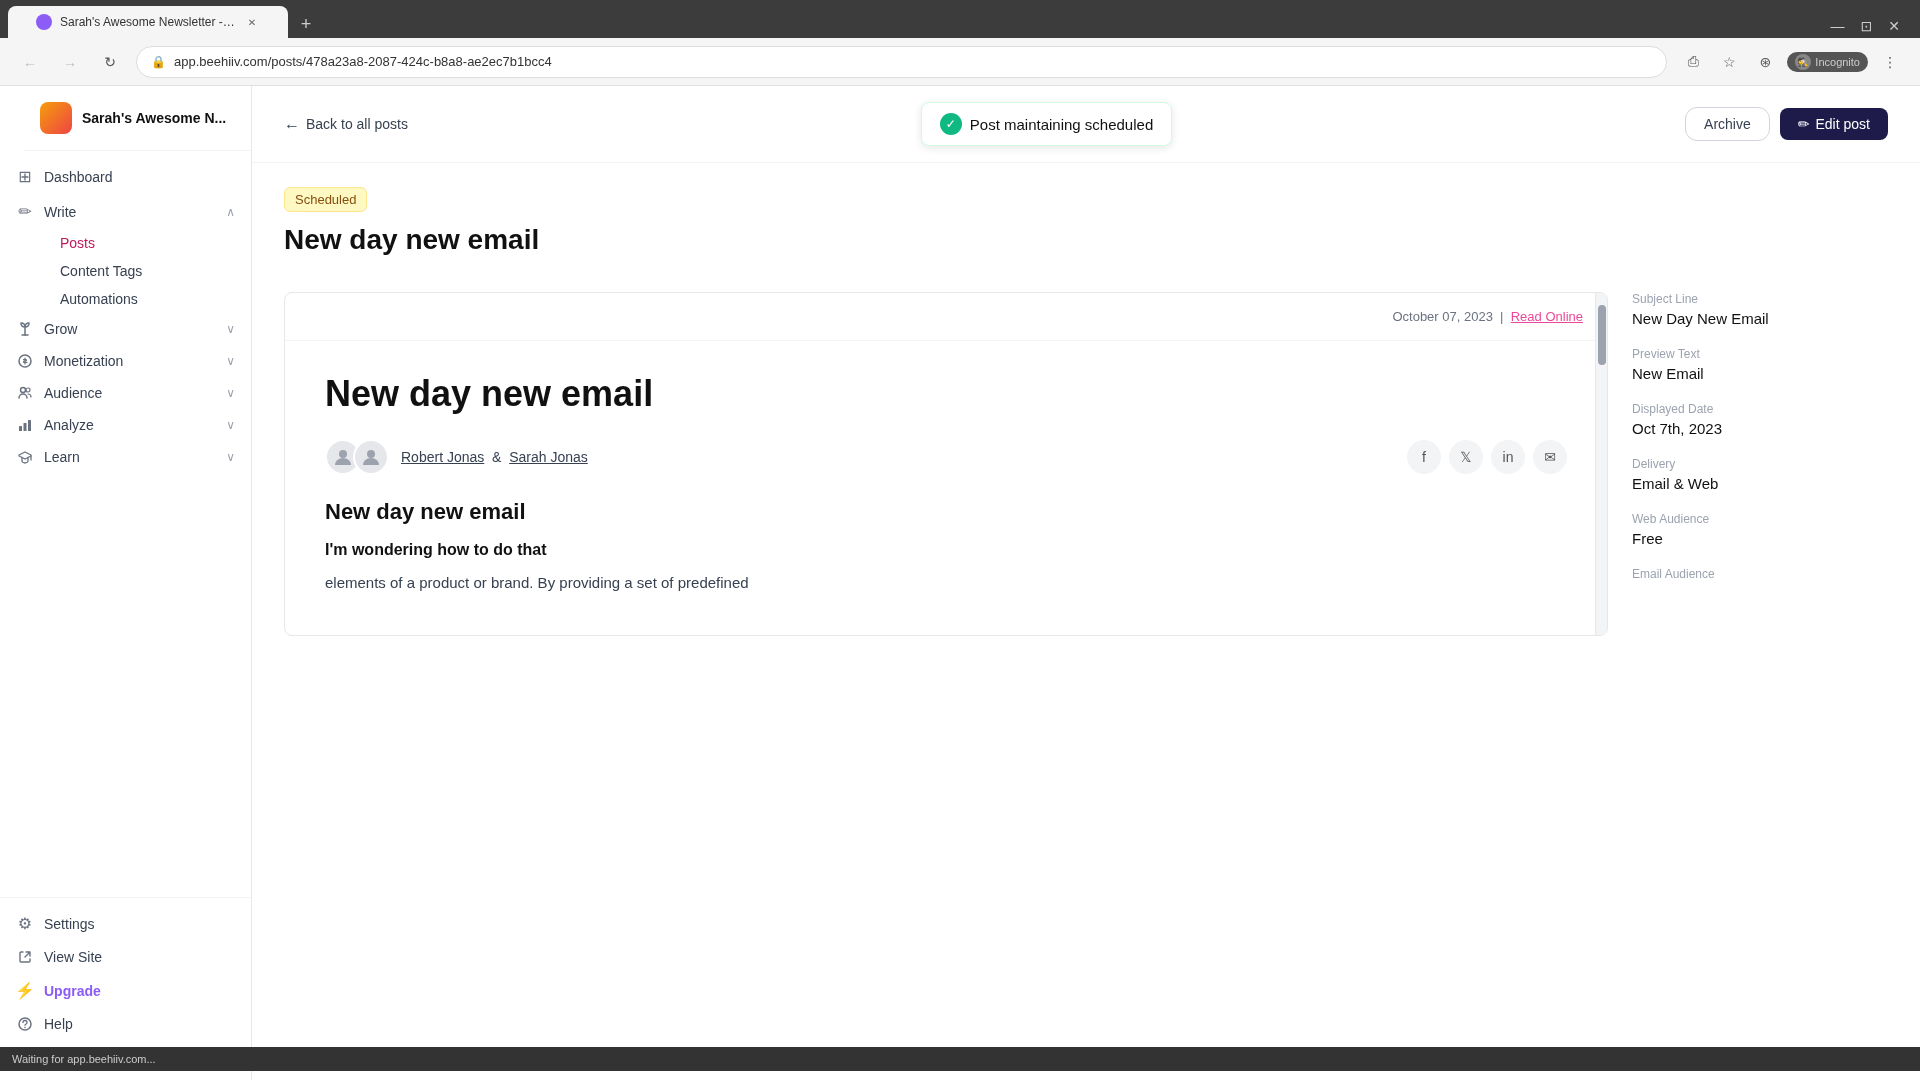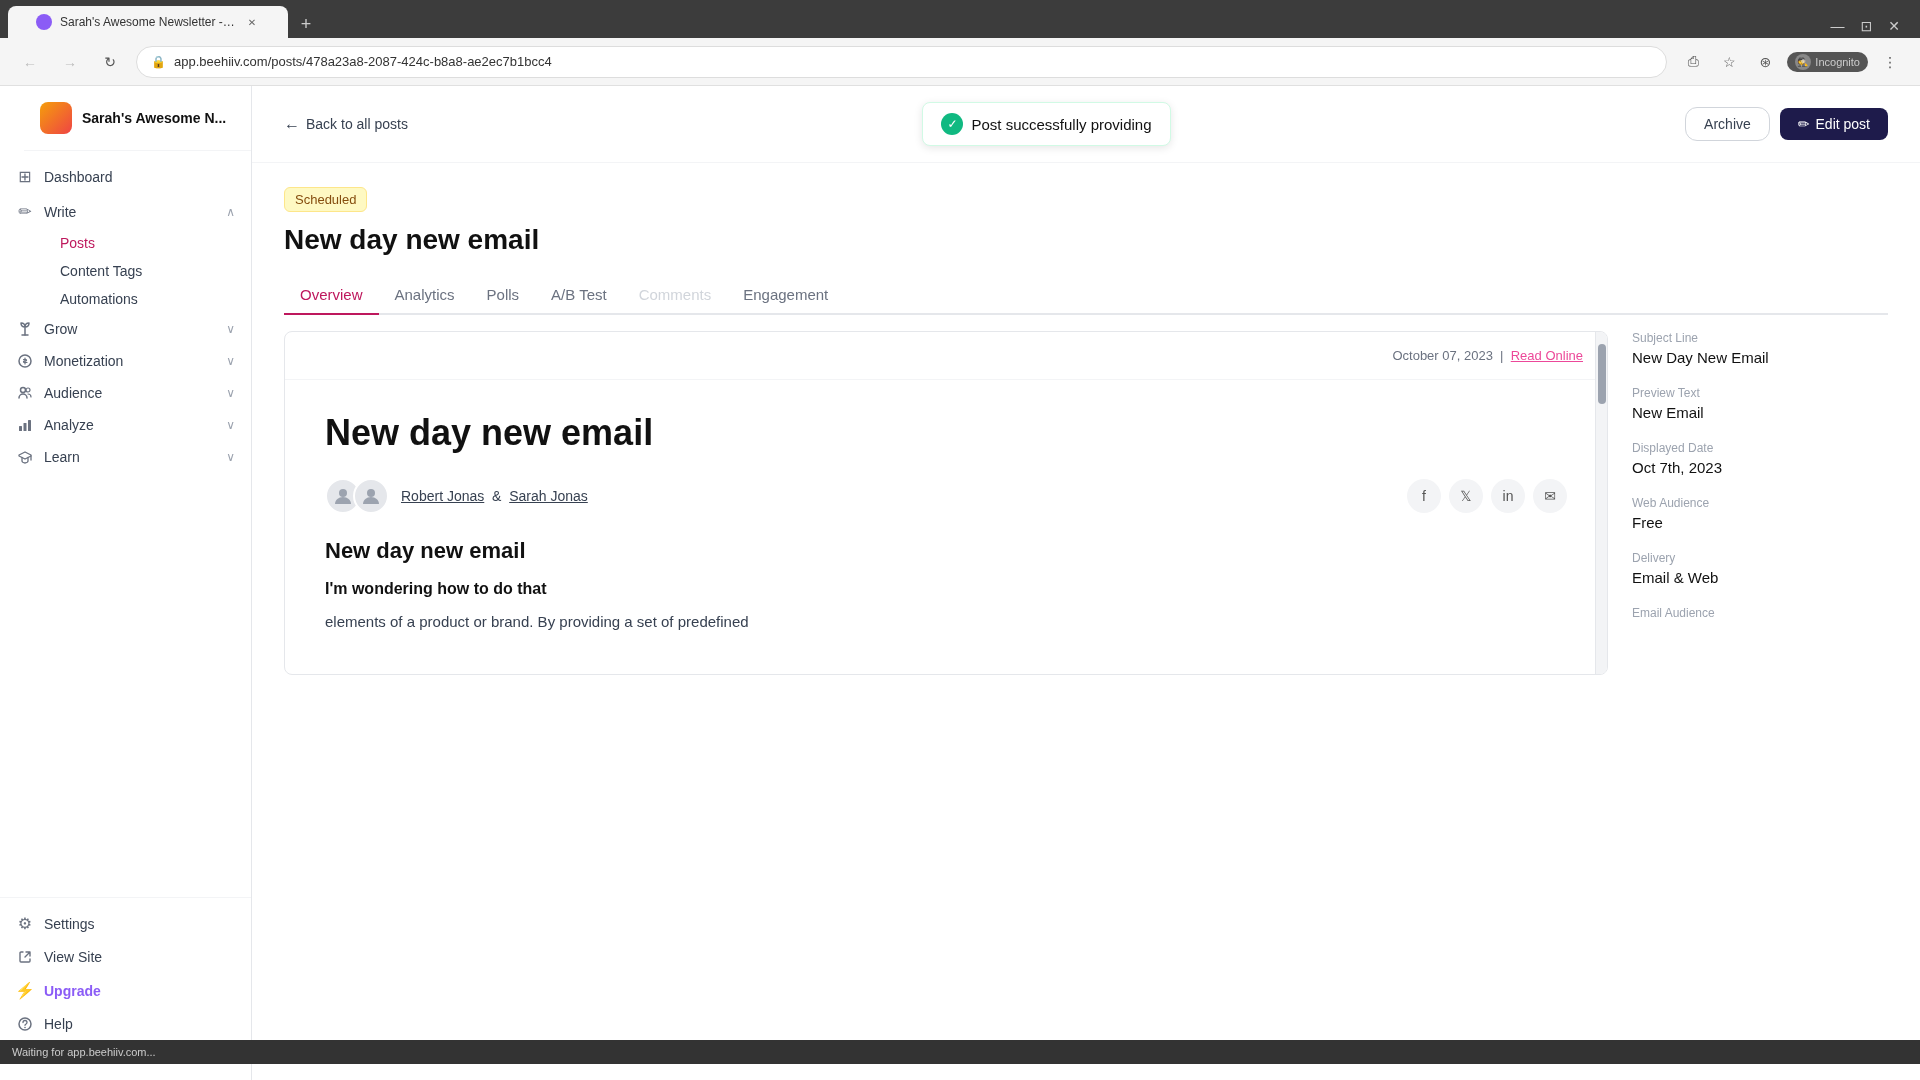--- a/index.html
+++ b/index.html
@@ -241,21 +241,21 @@
       padding: 8px 16px;
       cursor: pointer;
       font-size: 14px;
       font-weight: 600;
       color: #8b5cf6;
     }
 
     
     .status-bar {
       position: fixed;
-      bottom: 16px;
+      bottom: 9px;
       left: 0;
       right: 0;
       height: 24px;
       background: #333;
       display: flex;
       align-items: center;
       padding: 0 12px;
     }
     .status-text {
       font-size: 11px;
@@ -695,45 +695,37 @@
     <div class="main-content">
 
       <div class="top-bar">
         <a class="back-link">
           <span class="back-arrow">←</span>
           <span>Back to all posts</span>
         </a>
 
         <div class="success-toast">
           <div class="toast-icon">✓</div>
-          <span class="toast-text">Post successfully providing</span>
+          <span class="toast-text">Post maintaining scheduled</span>
         </div>
 
         <div class="top-actions">
           <button class="archive-btn">Archive</button>
           <button class="edit-btn">
             <span class="edit-icon">✏</span>
             <span>Edit post</span>
           </button>
         </div>
       </div>
 
       <div class="post-area">
         <div class="scheduled-badge">Scheduled</div>
         <h1 class="post-title">New day new email</h1>
 
         
-        <div class="tabs">
-          <div class="tab-item active">Overview</div>
-          <div class="tab-item">Analytics</div>
-          <div class="tab-item">Polls</div>
-          <div class="tab-item">A/B Test</div>
-          <div class="tab-item disabled">Comments</div>
-          <div class="tab-item">Engagement</div>
-        </div>
 
         
         <div class="content-with-sidebar">
 
           <div class="email-preview">
             <div class="email-header">
               <span>October 07, 2023</span>
               &nbsp;|&nbsp;
               <a>Read Online</a>
             </div>
@@ -785,26 +777,26 @@
             </div>
             <div class="info-section">
               <div class="info-label">Preview Text</div>
               <div class="info-value">New Email</div>
             </div>
             <div class="info-section">
               <div class="info-label">Displayed Date</div>
               <div class="info-value">Oct 7th, 2023</div>
             </div>
             <div class="info-section">
+              <div class="info-label">Delivery</div>
+              <div class="info-value">Email &amp; Web</div>
+            </div>
+            <div class="info-section">
               <div class="info-label">Web Audience</div>
               <div class="info-value">Free</div>
-            </div>
-            <div class="info-section">
-              <div class="info-label">Delivery</div>
-              <div class="info-value">Email &amp; Web</div>
             </div>
             <div class="info-section">
               <div class="info-label">Email Audience</div>
             </div>
           </div>
         </div>
       </div>
     </div>
   </div>
 

